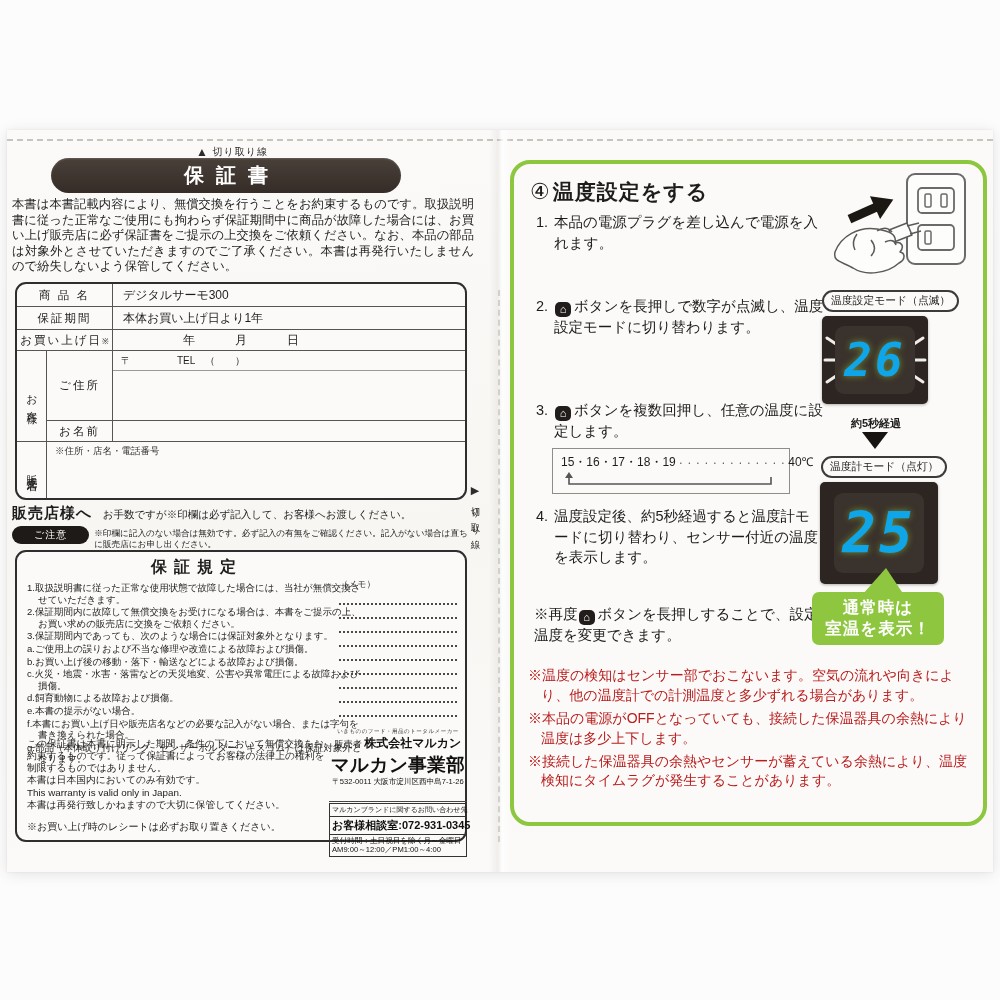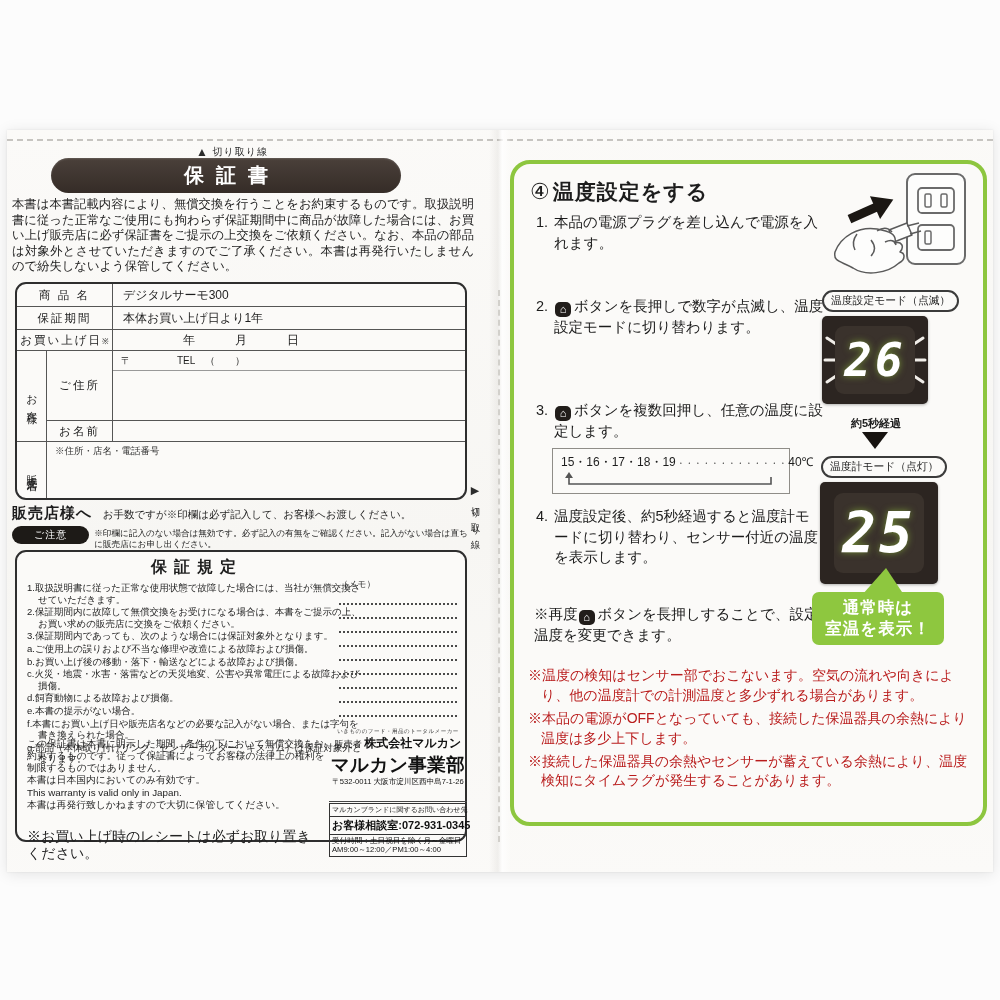--- a/index.html
+++ b/index.html
@@ -57,21 +57,21 @@
 
   
   .terms { position:absolute; left:8px; top:420px; width:452px; height:292px; border:2px solid #2e2e2e; border-radius:11px; background:#fbfaf8; }
   .terms-title { position:absolute; left:60px; top:5px; width:240px; text-align:center; font-size:16px; font-weight:bold; letter-spacing:7px; }
   .terms-items { position:absolute; left:10px; top:30px; width:340px; font-size:9.5px; line-height:11.6px; color:#222; }
   .terms-items div { padding-left:11px; text-indent:-11px; margin-bottom:1px; }
   .memo { position:absolute; right:8px; top:26px; width:118px; }
   .memo-label { font-size:9px; }
   .memo-line { height:14px; border-bottom:2px dotted #4a4a4a; }
   .terms-closing { position:absolute; left:10px; top:186px; width:298px; font-size:9.8px; line-height:1.24; color:#222; }
-  .terms-closing .receipt { font-size:14px; margin-top:17px; }
+  .terms-closing .receipt { font-size:10px; margin-top:10px; }
 
   
   .seller { position:absolute; left:312px; top:176px; width:138px; color:#111; }
   .seller-tagline { font-size:5.5px; text-align:center; letter-spacing:0.5px; color:#333; }
   .seller-line1 { font-size:9px; text-align:center; white-space:nowrap; }
   .seller-line1 .co { font-size:12px; font-weight:bold; }
   .seller-division { font-size:18.5px; font-weight:bold; text-align:center; white-space:nowrap; letter-spacing:0.5px; }
   .seller-address { font-size:7.6px; white-space:nowrap; text-align:center; border-bottom:1px solid #444; padding-bottom:14px; }
   .seller-contact { border:1px solid #333; margin-top:1px; }
   .seller-contact > div { border-bottom:1px solid #333; padding:1px 2px; text-align:center; }
@@ -94,21 +94,21 @@
   .scalebox { position:absolute; left:38px; top:284px; width:238px; height:46px; border:1.5px solid #8f8d88; background:#fbfaf8; padding:4px 8px 0; }
   .scale-line { display:flex; align-items:baseline; font-size:12px; white-space:nowrap; }
   .scale-dots { font-size:8px; letter-spacing:0.5px; margin:0 1px; }
   .scale-arrow { display:block; margin-top:1px; }
 
   .mode-pill { position:absolute; border:2px solid #3b3b3b; border-radius:11px; background:#fbfaf8; font-size:10.8px;
                padding:2px 7px; white-space:nowrap; color:#1c1c1c; }
   .lcd { position:absolute; background:#2c2521; border-radius:5px; box-shadow:0 1px 3px rgba(0,0,0,0.3); }
   .lcd-screen { position:absolute; left:12%; top:11%; right:12%; bottom:11%; background:#3a322c; border-radius:9px;
                 display:flex; align-items:center; justify-content:center; }
-  .seg { font-family:"DejaVu Sans Mono", monospace; font-weight:bold; font-style:italic; color:#ffffff; letter-spacing:3px;
+  .seg { font-family:"DejaVu Sans Mono", monospace; font-weight:bold; font-style:italic; color:#0ea5e9; letter-spacing:3px;
          text-shadow:0 0 7px rgba(160,217,62,0.55); }
   .rays { position:absolute; inset:0; }
   .elapsed { position:absolute; left:308px; top:252px; width:108px; text-align:center; font-size:11px; font-weight:bold; }
   .down-arrow { position:absolute; left:348px; top:268px; width:0; height:0;
                 border-left:13px solid transparent; border-right:13px solid transparent; border-top:17px solid #171310; }
   .banner { position:absolute; left:298px; top:428px; width:132px; background:#8ec73f; border-radius:7px; color:#fff;
             font-weight:bold; font-size:16.5px; text-align:center; line-height:1.3; padding:5px 2px; letter-spacing:1px; }
   .banner-tail { position:absolute; left:336px; top:404px; }
 
   .notes { position:absolute; left:14px; top:502px; width:452px; }

